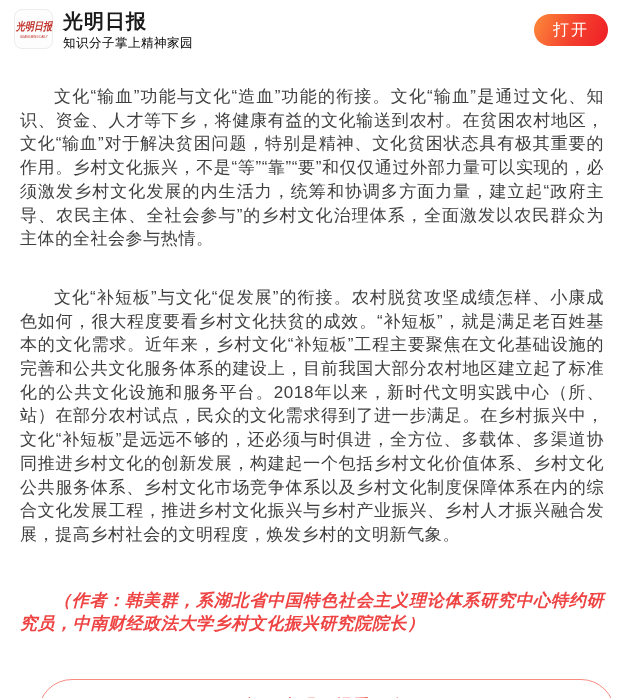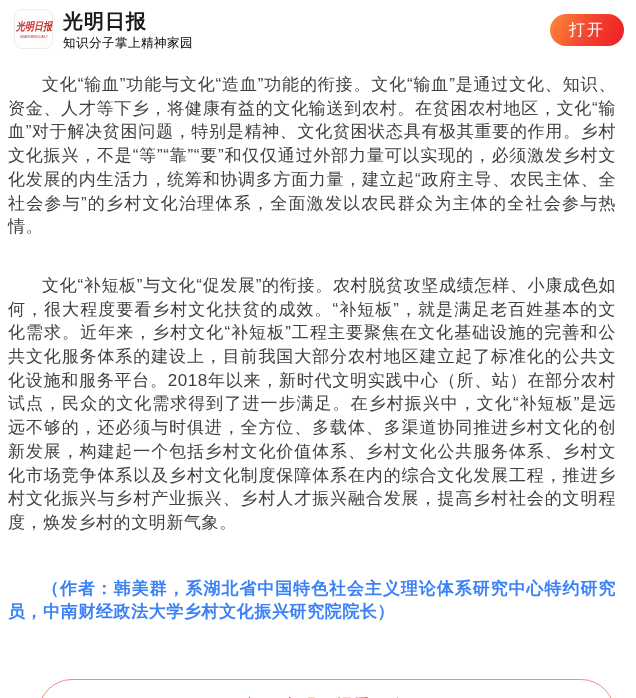--- a/index.html
+++ b/index.html
@@ -8,21 +8,21 @@
     background: #ffffff;
     overflow: hidden;
     font-family: "Liberation Sans", "DejaVu Sans", sans-serif;
     position: relative;
   }
 
   
   .header {
     display: flex;
     align-items: flex-start;
-    padding: 9px 12px 0 14px;
+    padding: 9px 28px 0 14px;
     height: 50px;
     background: #ffffff;
     justify-content: space-between;
   }
   .logo {
     width: 39px; height: 40px;
     background: #fdfdfd;
     border: 1px solid #ececec;
     border-radius: 8px;
     box-sizing: border-box;
@@ -80,33 +80,34 @@
     display: flex;
     align-items: center;
     justify-content: center;
   }
 
   
   .article {
     padding: 10px 16px 0 4px;
   }
   .article p {
-    margin: 4px;
+    margin: 16px;
     text-indent: 2em;
     text-align: justify;
     font-size: 17px;
     line-height: 23.7px;
     letter-spacing: 0.6px;
     color: #404040;
   }
   .article p.para-2 { margin-top: 35px; }
   .article p.author-line {
     margin-top: 42px;
     font-weight: bold;
-    color: #3b82f6;
+    color: #ef4444;
+    font-style: italic;
   }
 
   
   .footer-btn {
     position: absolute;
     left: 38px;
     top: 679px;
     width: 577px;
     height: 70px;
     box-sizing: border-box;

